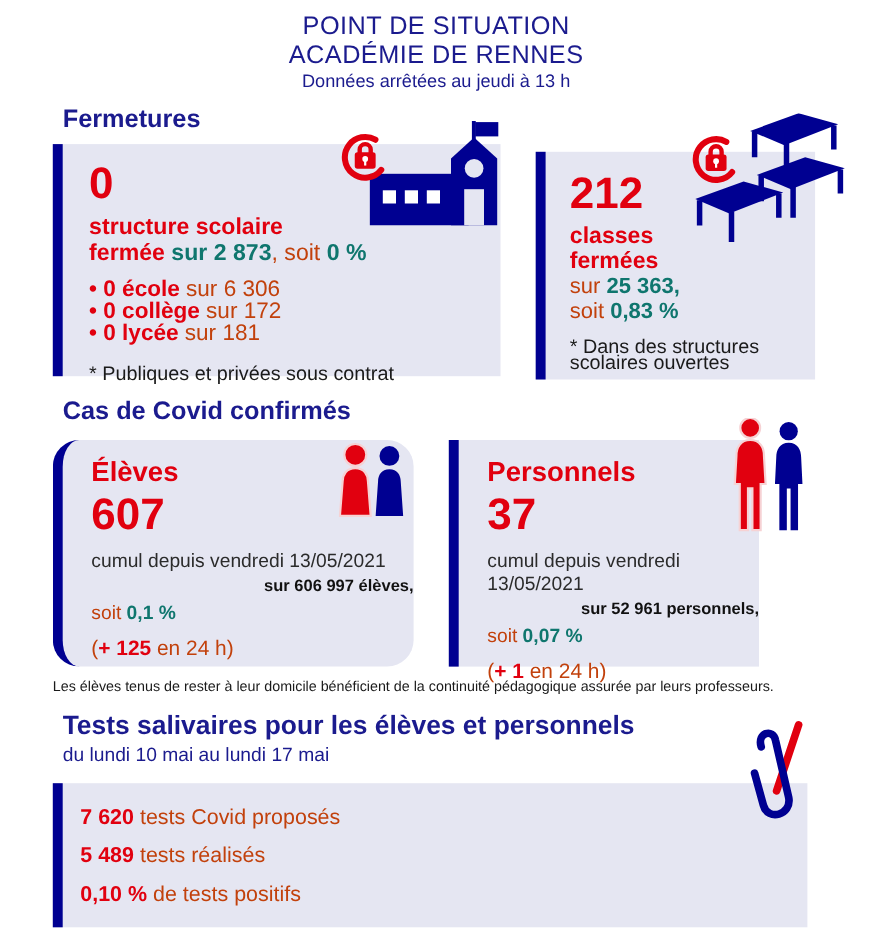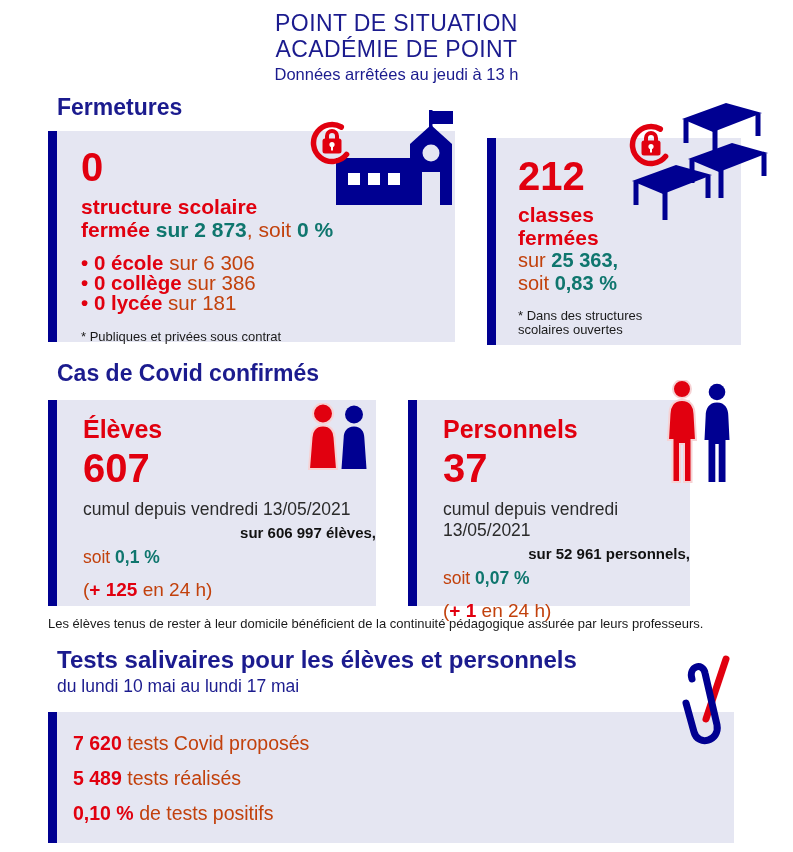--- a/index.html
+++ b/index.html
@@ -22,32 +22,32 @@
   .big   { color:#e1000f; font-weight:bold; font-size:40px; line-height:40px; }
   .red-b { color:#e1000f; font-weight:bold; }
   .blk-b { color:#0f766e; font-weight:bold; }
   .reg   { color:#c2410c;text-align:right; }
 
   
   .card-a { left:48px; top:131px; width:407px; height:211px; padding:16px 0 0 24px; }
   .card-a .lbl  { font-size:21px; line-height:23px; font-weight:bold; color:#e1000f; margin-top:8px; }
   .card-a .mix  { font-size:21px; line-height:23px; }
   .card-a .bullets { margin-top:12px; font-size:20.5px; line-height:20px; }
-  .fnote { font-size:13px; color:#1a1a1a; }
+  .fnote { font-size:18px; color:#1a1a1a; }
   .card-a .fnote { margin-top:16px; }
 
   
   .card-b { left:487px; top:138px; width:254px; height:207px; padding:18px 0 0 22px; }
   .card-b .lbl { font-size:21px; line-height:23px; font-weight:bold; color:#e1000f; }
   .card-b .lbl1 { margin-top:7px; }
   .card-b .mix { font-size:20px; line-height:23px; }
   .card-b .fnote { margin-top:14px; line-height:13.5px; }
 
   
-  .card-c { left:48px;  top:400px; width:328px; height:206px; padding:16px 0 0 26px; }
+  .card-c { left:48px;  top:400px; width:328px; height:206px; padding:16px 0 0 26px;border-radius:24px; }
   .card-d { left:408px; top:400px; width:282px; height:206px; padding:16px 0 0 26px; }
   .cv-title { font-size:25px; line-height:26px; font-weight:bold; color:#e1000f; }
   .cv-big   { margin-top:6px; }
   .cv-cumul { font-size:17.5px; margin-top:11px; color:#2b2b2b; }
   .cv-sur   { font-size:15px; font-weight:bold; color:#111111; margin-top:4px;text-align:right; }
   .cv-soit  { font-size:17.5px; margin-top:6px; }
   .cv-delta { font-size:19px; margin-top:11px; }
 
   .note { position:absolute; left:48px; top:616px; font-size:13px; color:#1a1a1a; }
 
@@ -59,21 +59,21 @@
 
   .icon { position:absolute; }
 </style>
 </head>
 <body>
 
 <div class="page">
 
   <div class="hdr">
     <div class="title">POINT DE SITUATION</div>
-    <div class="title">ACADÉMIE DE POINT</div>
+    <div class="title">ACADÉMIE DE RENNES</div>
     <div class="subtitle">Données arrêtées au jeudi à 13 h</div>
   </div>
 
   <div class="sec-h" style="left:57px; top:94px;">Fermetures</div>
 
   <div class="card card-a">
     <div class="big">0</div>
     <div class="lbl">structure scolaire</div>
     <div class="mix">
       <span class="red-b">fermée</span>
@@ -82,21 +82,21 @@
     </div>
     <div class="bullets">
       <div>
         <span class="red-b">•</span>
         <span class="red-b">0 école</span>
         <span class="reg">sur 6 306</span>
       </div>
       <div>
         <span class="red-b">•</span>
         <span class="red-b">0 collège</span>
-        <span class="reg">sur 386</span>
+        <span class="reg">sur 172</span>
       </div>
       <div>
         <span class="red-b">•</span>
         <span class="red-b">0 lycée</span>
         <span class="reg">sur 181</span>
       </div>
     </div>
     <div class="fnote">* Publiques et privées sous contrat</div>
   </div>
 

